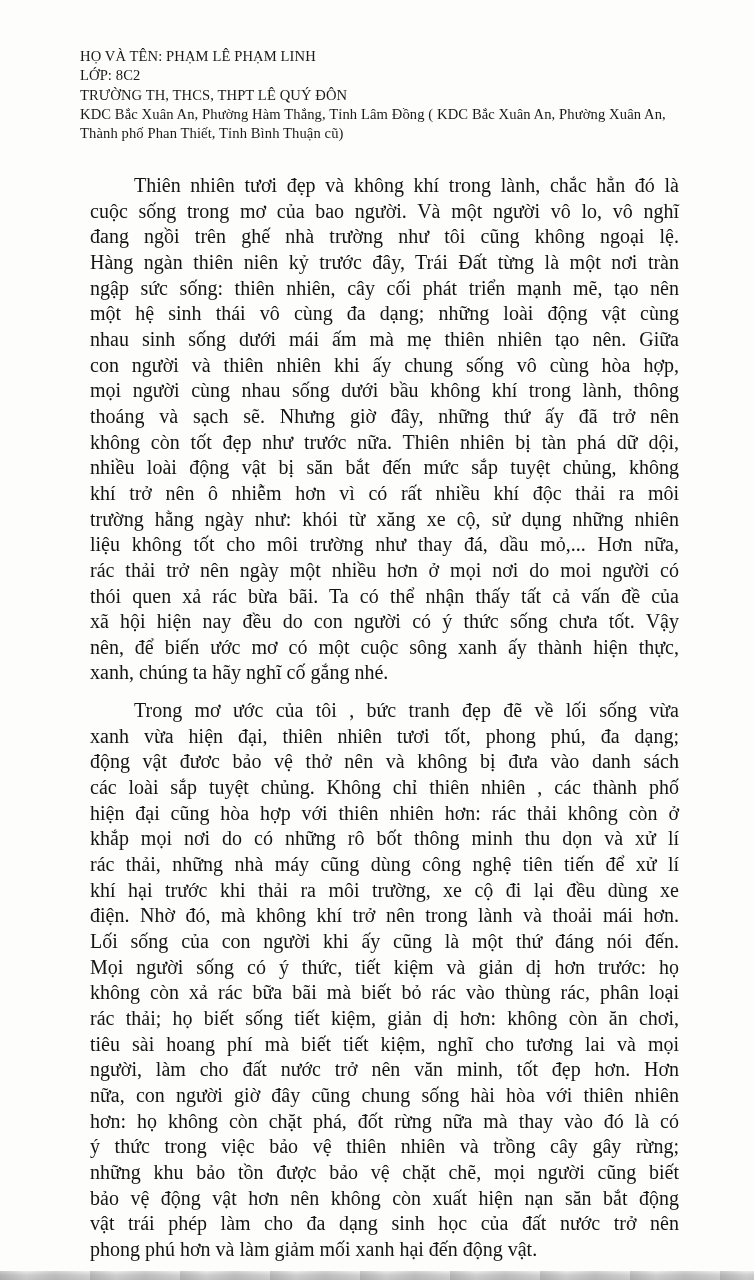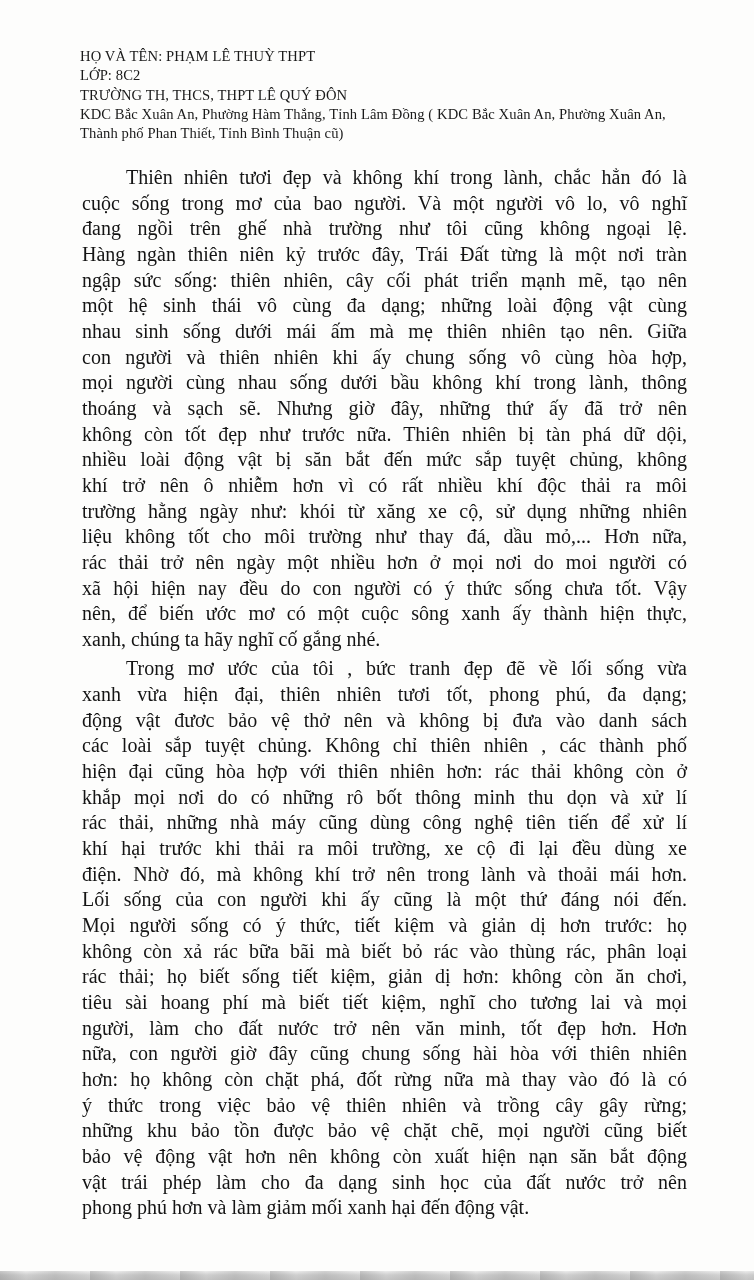--- a/index.html
+++ b/index.html
@@ -31,21 +31,21 @@
   }
   .essay {
     position: absolute;
     left: 78px;
     top: 161px;
     width: 613px;
     font-size: 20px;
     line-height: 25.65px;
     color: #141414;
   }
-  .para { margin: 4px; }
+  .para { margin: 12px; }
   .line {
     white-space: nowrap;
     text-align: justify;
     text-align-last: justify;
   }
   .line.first {
     text-indent: 44px;
   }
   .line.last {
     text-align-last: left;
@@ -62,21 +62,21 @@
         rgba(120,120,120,0.35) 0px, rgba(190,190,190,0.15) 26px,
         rgba(150,150,150,0.35) 55px, rgba(205,205,205,0.12) 90px),
       linear-gradient(#f4f4f4 0%, #d2d2d2 45%, #c6c6c6 100%);
   }
 </style>
 </head>
 <body>
 
 <div class="page">
   <div class="doc-header" id="doc-header">
-      <div class="h-line">HỌ VÀ TÊN: PHẠM LÊ THUỲ THPT</div>
+      <div class="h-line">HỌ VÀ TÊN: PHẠM LÊ PHẠM LINH</div>
       <div class="h-line">LỚP: 8C2</div>
       <div class="h-line">TRƯỜNG TH, THCS, THPT LÊ QUÝ ĐÔN</div>
       <div class="h-line">KDC Bắc Xuân An, Phường Hàm Thắng, Tỉnh Lâm Đồng ( KDC Bắc Xuân An, Phường Xuân An, Thành phố Phan Thiết, Tỉnh Bình Thuận cũ)</div>
     </div>
   <div class="essay" id="essay-body">
       <div class="para">
         <div class="line first">Thiên nhiên tươi đẹp và không khí trong lành, chắc hẳn đó là</div>
         <div class="line">cuộc sống trong mơ của bao người. Và một người vô lo, vô nghĩ</div>
         <div class="line">đang ngồi trên ghế nhà trường như tôi cũng không ngoại lệ.</div>
         <div class="line">Hàng ngàn thiên niên kỷ trước đây, Trái Đất từng là một nơi tràn</div>
@@ -85,20 +85,21 @@
         <div class="line">nhau sinh sống dưới mái ấm mà mẹ thiên nhiên tạo nên. Giữa</div>
         <div class="line">con người và thiên nhiên khi ấy chung sống vô cùng hòa hợp,</div>
         <div class="line">mọi người cùng nhau sống dưới bầu không khí trong lành, thông</div>
         <div class="line">thoáng và sạch sẽ. Nhưng giờ đây, những thứ ấy đã trở nên</div>
         <div class="line">không còn tốt đẹp như trước nữa. Thiên nhiên bị tàn phá dữ dội,</div>
         <div class="line">nhiều loài động vật bị săn bắt đến mức sắp tuyệt chủng, không</div>
         <div class="line">khí trở nên ô nhiễm hơn vì có rất nhiều khí độc thải ra môi</div>
         <div class="line">trường hằng ngày như: khói từ xăng xe cộ, sử dụng những nhiên</div>
         <div class="line">liệu không tốt cho môi trường như thay đá, dầu mỏ,... Hơn nữa,</div>
         <div class="line">rác thải trở nên ngày một nhiều hơn ở mọi nơi do moi người có</div>
+        <div class="line">thói quen xả rác bừa bãi. Ta có thể nhận thấy tất cả vấn đề của</div>
         <div class="line">xã hội hiện nay đều do con người có ý thức sống chưa tốt. Vậy</div>
         <div class="line">nên, để biến ước mơ có một cuộc sông xanh ấy thành hiện thực,</div>
         <div class="line last">xanh, chúng ta hãy nghĩ cố gắng nhé.</div>
       </div>
       <div class="para">
         <div class="line first">Trong mơ ước của tôi , bức tranh đẹp đẽ về lối sống vừa</div>
         <div class="line">xanh vừa hiện đại, thiên nhiên tươi tốt, phong phú, đa dạng;</div>
         <div class="line">động vật đươc bảo vệ thở nên và không bị đưa vào danh sách</div>
         <div class="line">các loài sắp tuyệt chủng. Không chỉ thiên nhiên , các thành phố</div>
         <div class="line">hiện đại cũng hòa hợp với thiên nhiên hơn: rác thải không còn ở</div>

